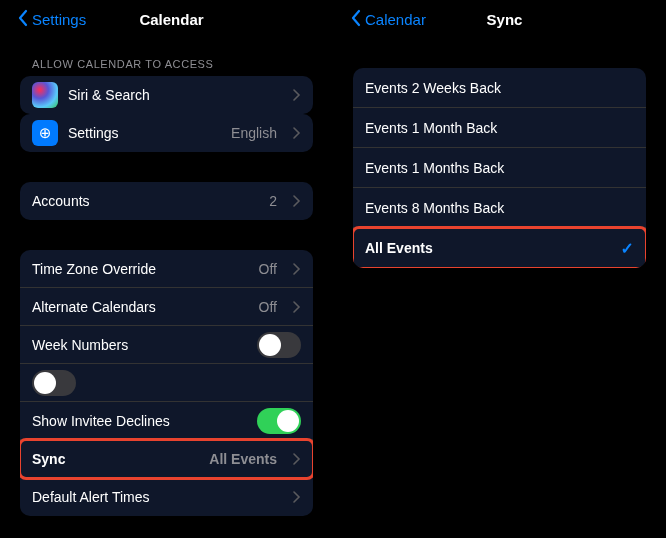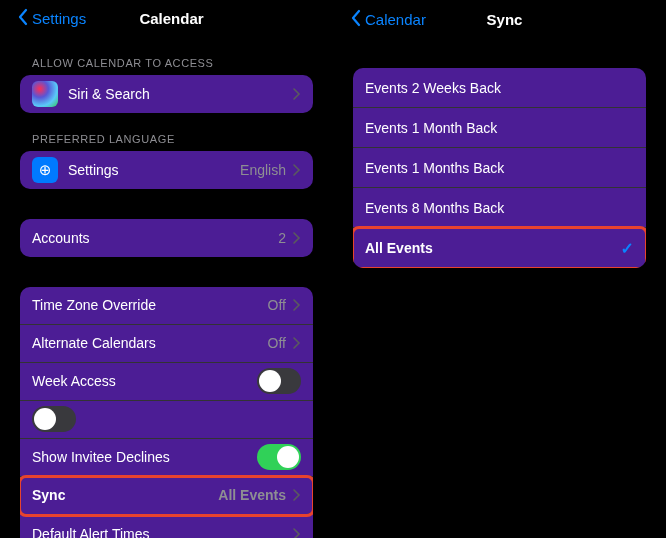--- a/index.html
+++ b/index.html
@@ -39,21 +39,21 @@
     }
     .content { padding: 0 20px; overflow: hidden; }
     .section-header {
       font-size: 11px;
       color: #8e8e93;
       text-transform: uppercase;
       letter-spacing: 0.6px;
       padding: 20px 12px 6px 12px;
     }
     .group {
-      background: #4c1d95;
+      background: #0f172a;
       border-radius: 10px;
       overflow: hidden;
     }
     .group.mt { margin-top: 30px; }
     .row {
       display: flex;
       align-items: center;
       min-height: 38px;
       padding: 0 12px;
       border-bottom: 0.5px solid #333;
@@ -64,21 +64,21 @@
     .row .icon-wrap {
       width: 26px; height: 26px; border-radius: 6px;
       display: flex; align-items: center; justify-content: center;
       margin-right: 10px; flex-shrink: 0;
     }
     .siri-icon {
       background: radial-gradient(circle at 30% 30%, #ff2d55, #5856d6, #5ac8fa, #34c759);
     }
     .lang-icon { background: #007aff; }
     .row-label { flex: 1; color: #fff; }
-    .row-detail { color: #8e8e93; font-size: 14px; margin-right: 7px; }
+    .row-detail { color: #8e8e93; font-size: 14px; margin-right: 16px; }
     .chevron { color: #5a5a5e; }
     .chevron svg { width: 8px; height: 12px; display: block; }
     .switch {
       width: 44px; height: 26px; border-radius: 13px;
       background: #39393d; position: relative; flex-shrink: 0;
     }
     .switch.on { background: #30d158; }
     .switch::after {
       content: ""; position: absolute; width: 22px; height: 22px;
       border-radius: 50%; background: #fff; top: 2px; left: 2px;
@@ -123,21 +123,20 @@
         <div class="icon-wrap siri-icon"></div>
         <div class="row-label">Siri &amp; Search</div>
         <span class="chevron">
             <svg viewBox="0 0 8 12">
               <path d="M1 1l5 5-5 5" stroke="#5a5a5e" stroke-width="1.6" fill="none" stroke-linecap="round"></path>
             </svg>
           </span>
       </div>
     </div>
 
-    <div class="section-header">Preferred Language</div>
     <div class="group">
       <div class="row">
         <div class="icon-wrap lang-icon">
             <span class="globe">⊕</span>
           </div>
         <div class="row-label">Settings</div>
         <div class="row-detail">English</div>
         <span class="chevron">
             <svg viewBox="0 0 8 12">
               <path d="M1 1l5 5-5 5" stroke="#5a5a5e" stroke-width="1.6" fill="none" stroke-linecap="round"></path>
@@ -171,21 +170,21 @@
       <div class="row">
         <div class="row-label">Alternate Calendars</div>
         <div class="row-detail">Off</div>
         <span class="chevron">
             <svg viewBox="0 0 8 12">
               <path d="M1 1l5 5-5 5" stroke="#5a5a5e" stroke-width="1.6" fill="none" stroke-linecap="round"></path>
             </svg>
           </span>
       </div>
       <div class="row">
-        <div class="row-label">Week Access</div>
+        <div class="row-label">Week Numbers</div>
         <div class="switch"></div>
       </div>
       <div class="row">
         <div class="switch"></div>
       </div>
       <div class="row">
         <div class="row-label">Show Invitee Declines</div>
         <div class="switch on"></div>
       </div>
       <div class="row highlight">

